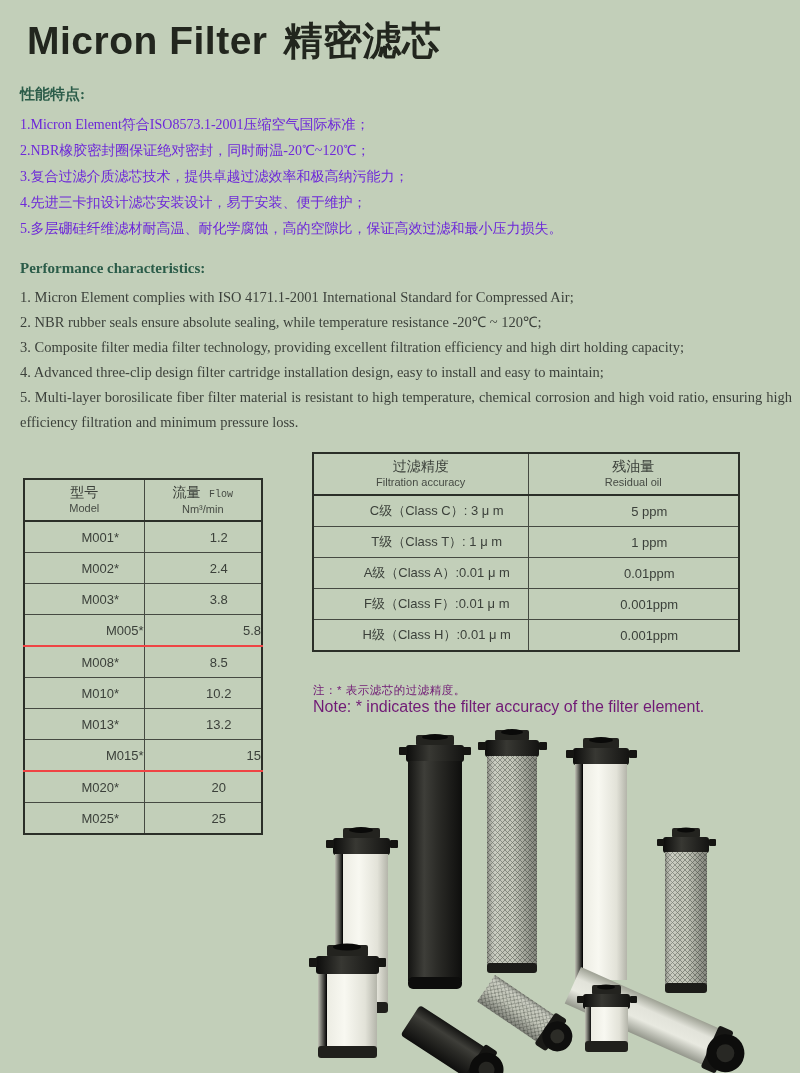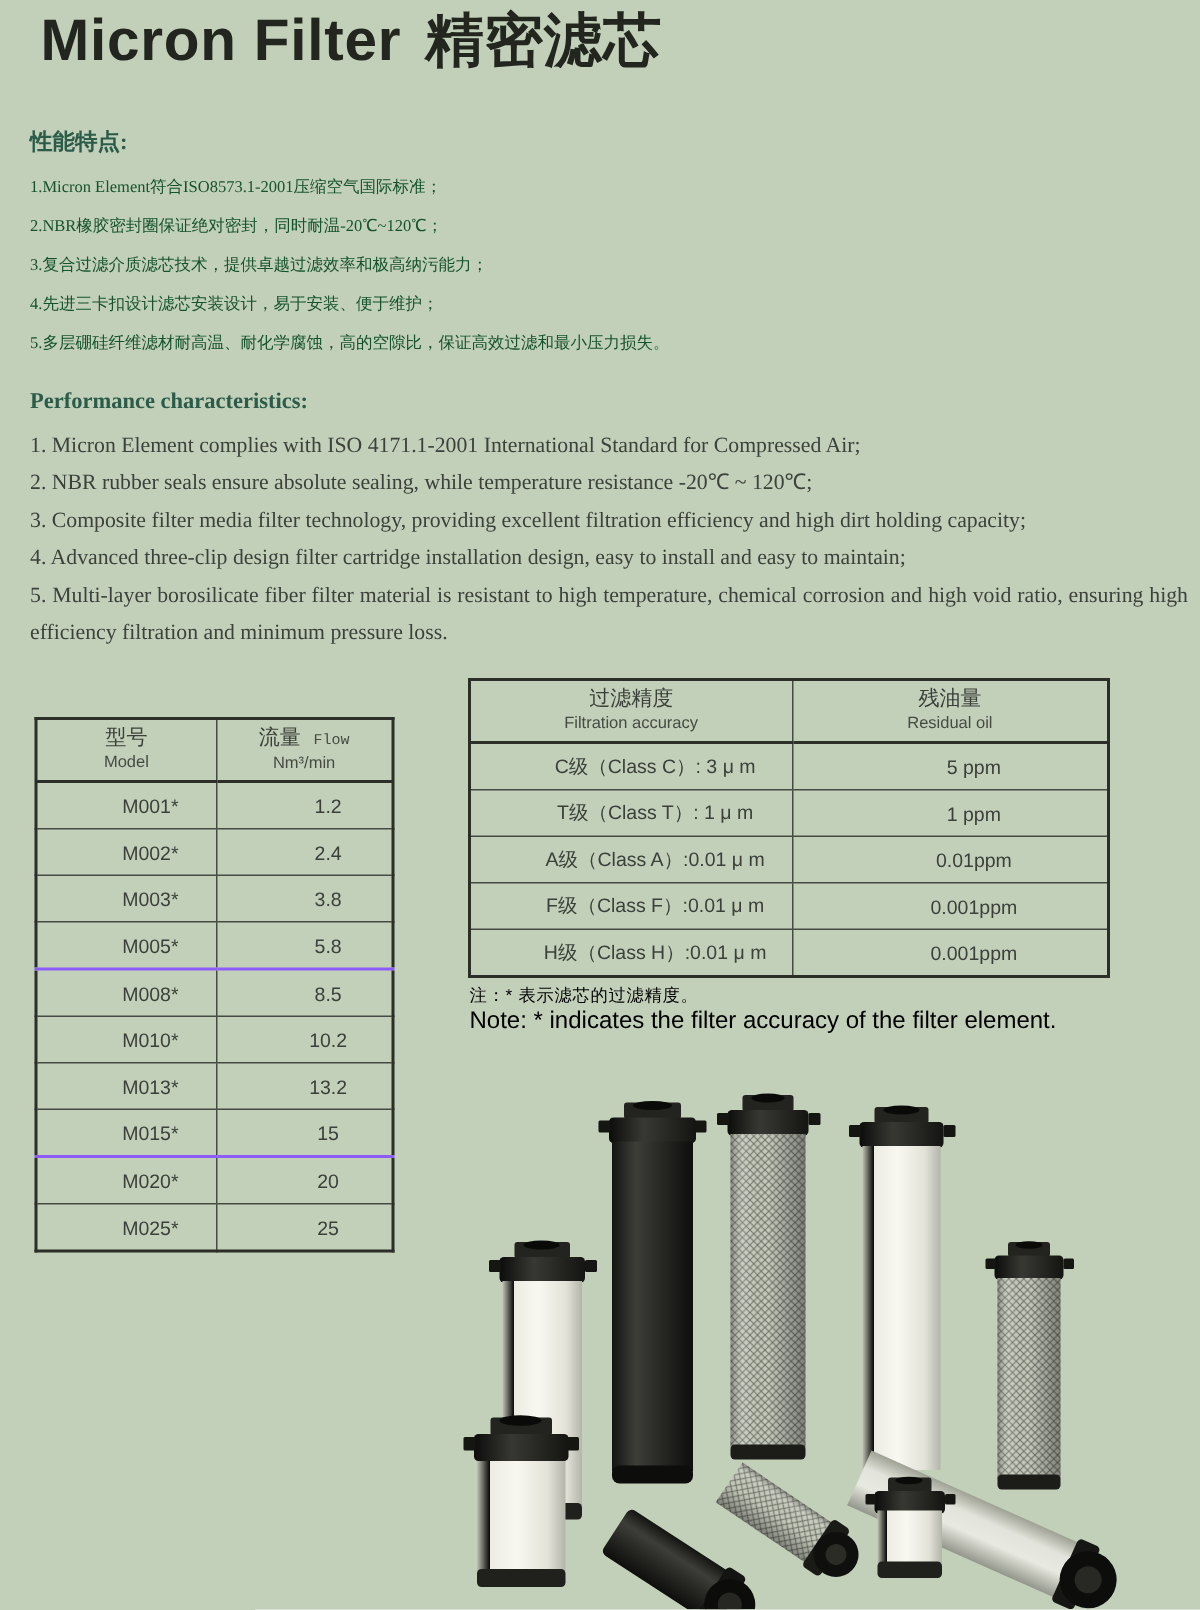--- a/index.html
+++ b/index.html
@@ -1,45 +1,45 @@
 <!DOCTYPE html>
 <html><head>
 <meta charset="utf-8">
 <style>
   html,body { margin:0; padding:0; }
   body { width:800px; height:1073px; font-family:"Liberation Sans","DejaVu Sans",sans-serif; }
   .page { position:relative; width:800px; height:1073px; background:#c2cfb9; overflow:hidden; }
 
-  .title { position:absolute; left:27px; top:0; font-size:39px; font-weight:700;
+  .title { position:absolute; left:27px; top:14px; font-size:39px; font-weight:700;
            color:#22261e; letter-spacing:0.5px; white-space:nowrap; }
   .title .zh { margin-left:16px; }
 
   .features { position:absolute; left:20px;font-family:Liberation Serif, serif; }
   #features-zh { top:85px; width:760px; }
   #features-en { top:260px; width:772px; }
   .features .heading { font-size:15px; font-weight:700; color:#2b5c49; margin:0 0 8px 0; }
-  #features-zh .line { font-size:11px; line-height:26px; color:#14532d; }
+  #features-zh .line { font-size:14px; line-height:26px; color:#6d28d9; }
   #features-en .line { font-size:14.5px; line-height:25px; color:#3c413b; }
   #features-en .line.justify { text-align:justify; }
 
   .tbl { position:absolute; border-collapse:collapse; table-layout:fixed;
          border:2px solid #2b2f28; }
   .tbl th, .tbl td { padding:0; text-align:center; vertical-align:middle; font-weight:400; }
   #flow-table { left:23px; top:478px; width:240px; }
   #acc-table  { left:312px; top:452px; width:428px; }
   .tbl thead th { height:40px; border-bottom:2px solid #2b2f28; }
   .tbl td { height:30px; font-size:13px; color:#3b403a; border-bottom:1px solid #454a42;padding-left:32px; }
   .tbl th:first-child, .tbl td:first-child { border-right:1px solid #454a42; }
   .tbl tbody tr:last-child td { border-bottom:none; }
-  .tbl tbody tr.thick td { border-bottom:2px solid #8b5cf6; }
+  .tbl tbody tr.thick td { border-bottom:2px solid #ef4444;text-align:right; }
   .h-zh { font-size:14px; color:#3b403a; line-height:17px;font-family:Liberation Mono, monospace; }
   .h-en-inline { font-size:10px; color:#464b44; }
   .h-en { font-size:11px; color:#464b44; line-height:13px; }
 
-  #note { position:absolute; left:313px; top:656px; color:#000000; }
+  #note { position:absolute; left:313px; top:682px; color:#701a75; }
   #note .zh { font-size:11.5px; line-height:16px; letter-spacing:0.5px; }
   #note .en { font-size:16px; line-height:18px; }
 
   #photo { position:absolute; left:300px; top:715px; width:500px; height:358px; }
 </style>
 </head>
 <body>
 
 <div class="page">
 

